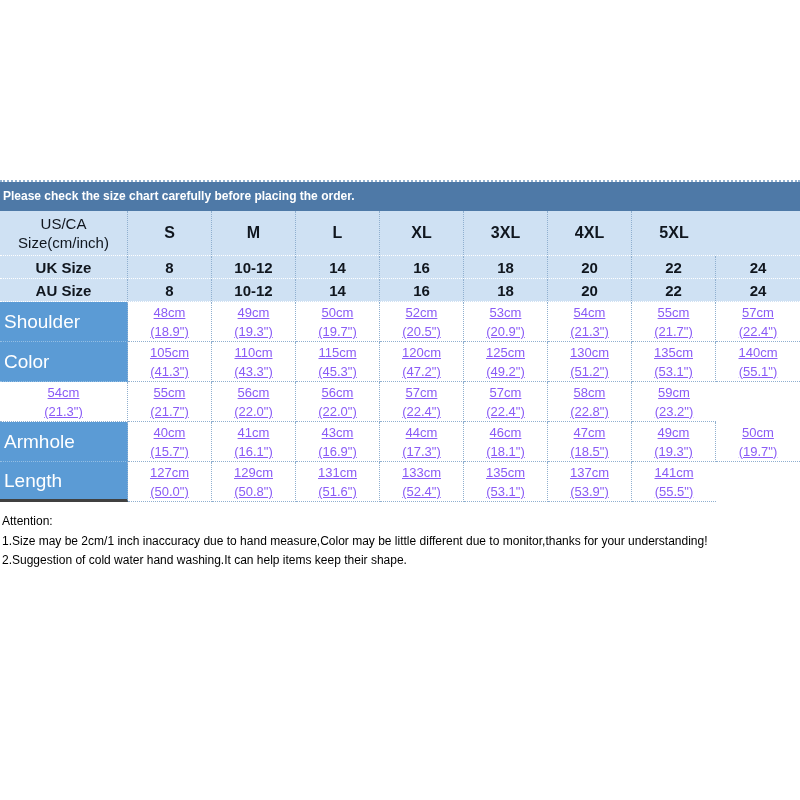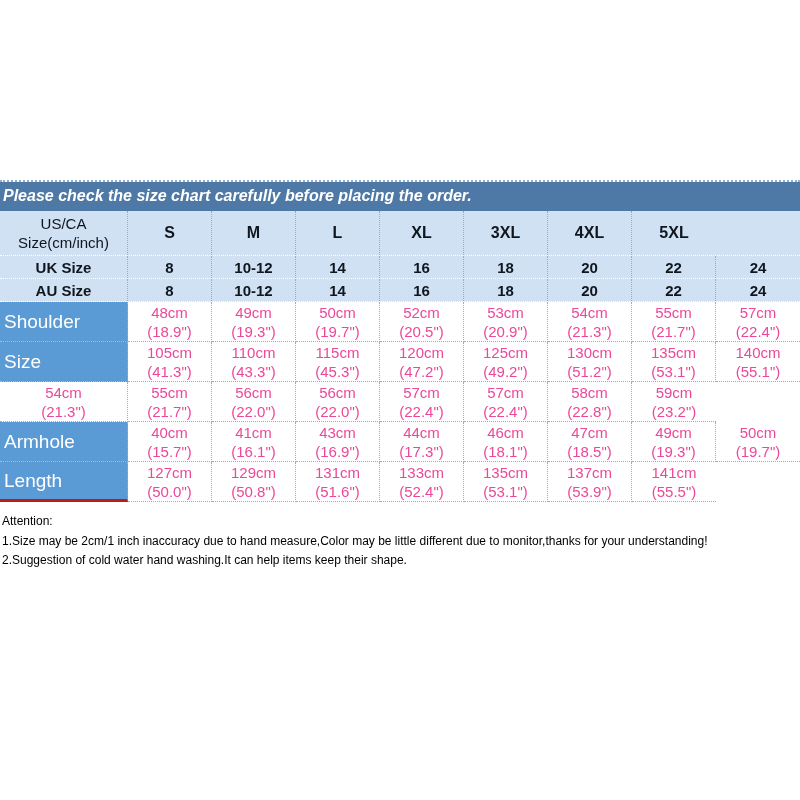--- a/index.html
+++ b/index.html
@@ -14,42 +14,42 @@
     font-family:"Liberation Sans",sans-serif;
     overflow:hidden;
   }
   .page{width:800px;height:800px;position:relative;}
   .chart{margin-top:180px;border-top:2px dotted var(--vline);}
   .banner{
     background:var(--banner);color:#fff;font-weight:bold;
     padding:4px 0 5px 3px;
   }
   .banner .t1{font-size:17px;line-height:20px;}
-  .banner .t2{font-size:16px;line-height:20px;font-style:italic;}
+  .banner .t2{font-size:12px;line-height:20px;}
   .row{display:grid;grid-template-columns:128px repeat(8,84px);}
   .cell{
     box-sizing:border-box;display:flex;align-items:center;justify-content:center;
     border-right:1px dotted var(--vline);
   }
   .cell:last-child{border-right:none;}
   .header-row{height:44px;background:var(--light);border-bottom:1px dotted #ffffff;}
   .corner{flex-direction:column;font-weight:normal;font-size:15px;color:#10161e;line-height:19px;}
   .head{font-weight:bold;font-size:16px;color:#10161e;}
   .size-row{height:22px;background:var(--light);border-bottom:1px dotted #ffffff;}
   .size-label,.size-val{font-weight:bold;font-size:15px;color:#10161e;}
   .measure-row{height:40px;}
   .mlabel{
     background:var(--mlabel);color:#fff;font-size:19px;
     justify-content:flex-start;padding-left:4px;
     border-bottom:1px dotted rgba(255,255,255,0.35);
   }
-  .measure-row:last-child .mlabel{border-bottom:3px solid #b91c1c;}
+  .measure-row:last-child .mlabel{border-bottom:3px solid #404040;}
   .mval{
-    flex-direction:column;background:#fff;font-size:15px;line-height:19px;
-    color:#ec4899;border-bottom:1px dotted var(--vline);
+    flex-direction:column;background:#fff;font-size:13px;line-height:19px;
+    color:#8b5cf6;border-bottom:1px dotted var(--vline);text-decoration:underline;
   }
   .attention{margin:10px 0 0 2px;font-size:12px;line-height:19.5px;color:#000;max-width:798px;}
 </style>
 </head>
 <body>
 
 <div class="page">
   <div class="chart">
 
     <div class="banner">
@@ -125,21 +125,21 @@
           <div class="cell mval">
             <div class="l1">55cm</div>
             <div class="l2">(21.7")</div>
           </div>
           <div class="cell mval">
             <div class="l1">57cm</div>
             <div class="l2">(22.4")</div>
           </div>
         </div>
         <div class="row measure-row">
-          <div class="cell mlabel">Size</div>
+          <div class="cell mlabel">Color</div>
           <div class="cell mval">
             <div class="l1">105cm</div>
             <div class="l2">(41.3")</div>
           </div>
           <div class="cell mval">
             <div class="l1">110cm</div>
             <div class="l2">(43.3")</div>
           </div>
           <div class="cell mval">
             <div class="l1">115cm</div>

